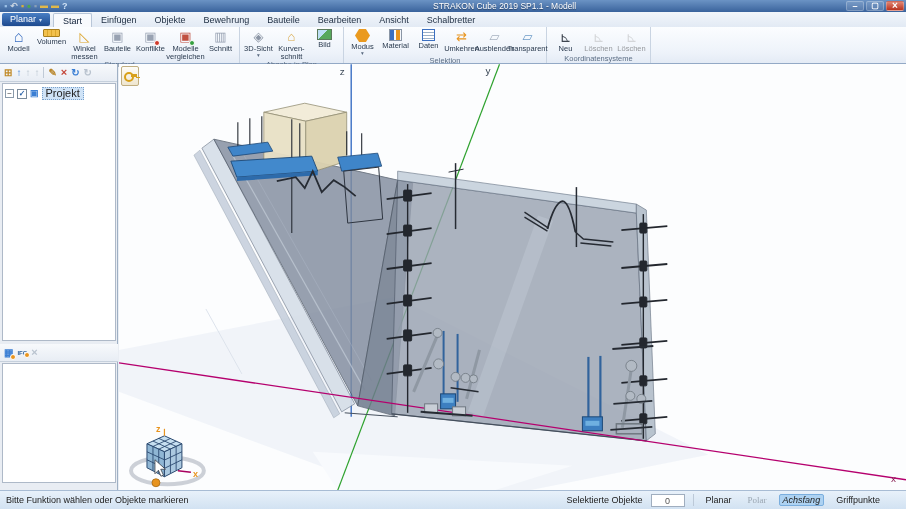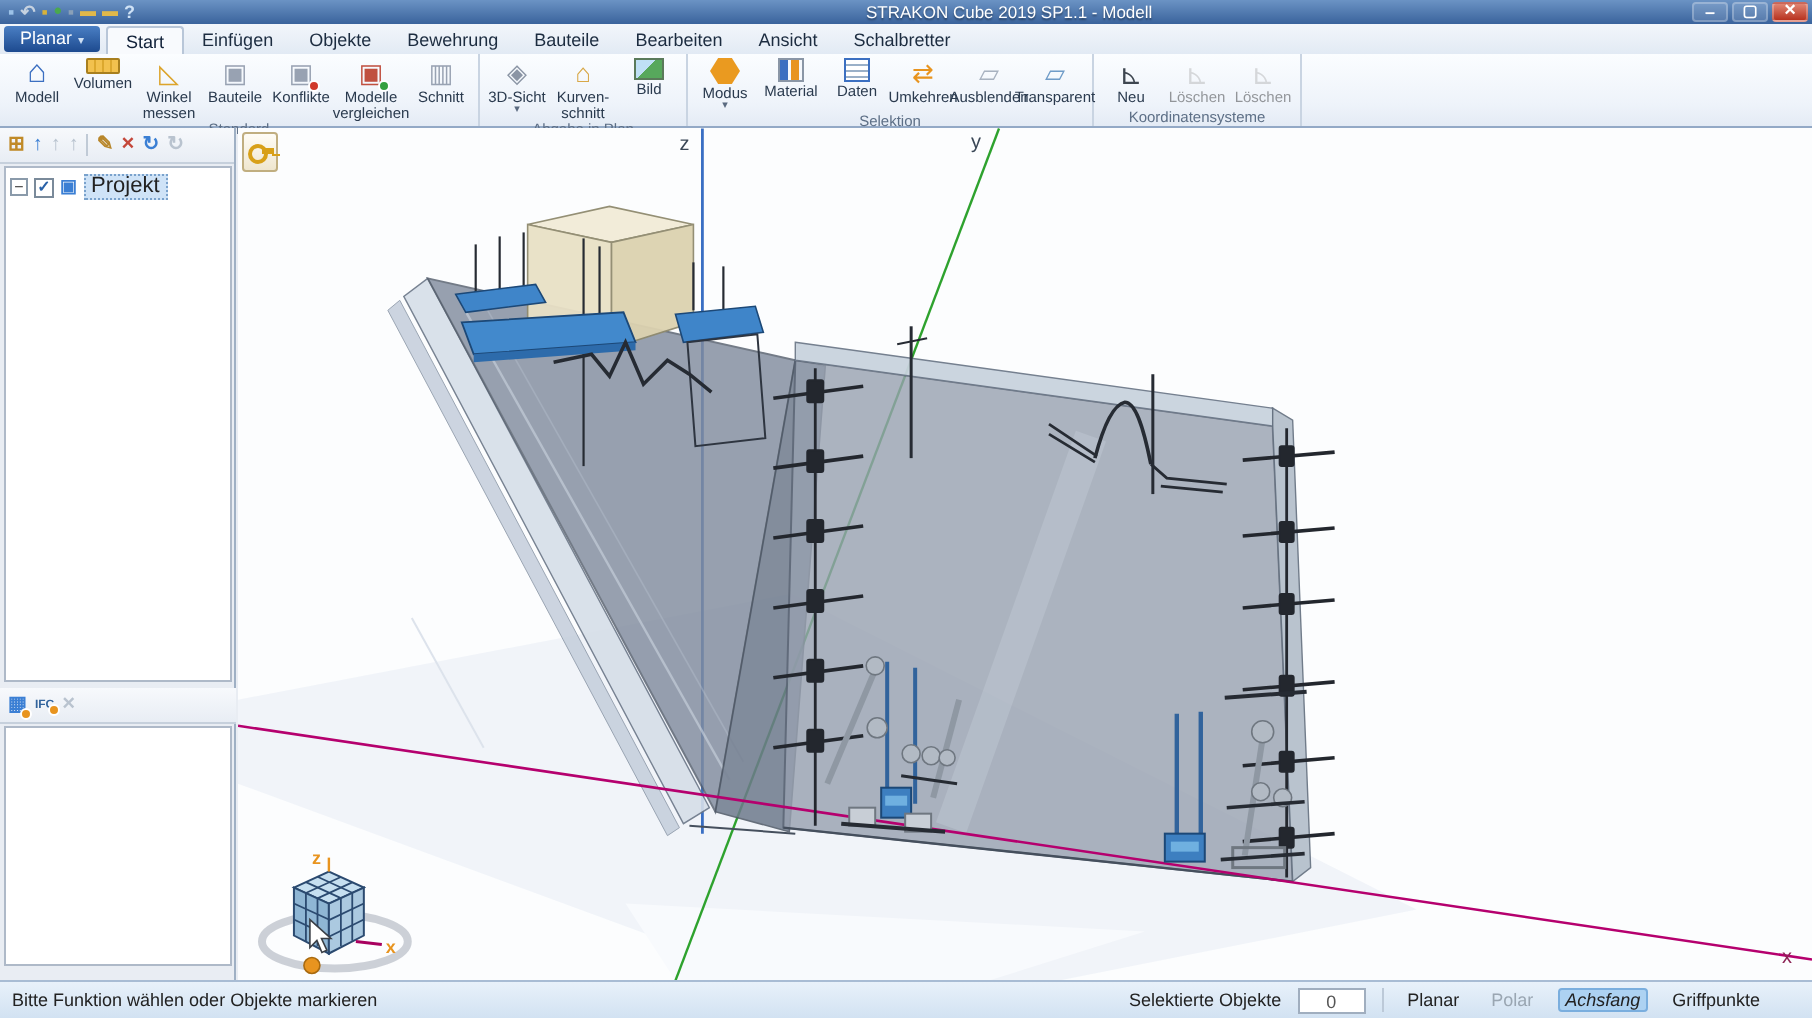--- a/index.html
+++ b/index.html
@@ -77,21 +77,21 @@
 
   
   .statusbar{position:absolute;left:0;top:490px;width:906px;height:19px;background:linear-gradient(#e8f1fa,#d2e2f2);
     border-top:1px solid #a8bcd4;display:flex;align-items:center;font-size:9px;color:#222;}
   .sb-msg{padding-left:6px;flex:1;}
   .sb-right{display:flex;align-items:center;gap:8px;padding-right:22px;}
   .sb-val{width:34px;height:13px;background:#fff;border:1px solid #a0aebf;text-align:center;line-height:12px;color:#555;}
   .sb-sep{width:1px;height:12px;background:#bcc9d8;}
   .sb-toggle{padding:1px 4px;border-radius:2px;cursor:pointer;}
   .sb-toggle.active{background:#add2f2;border:1px solid #7aaede;padding:0 3px;font-style:italic;}
-  .sb-toggle.disabled{color:#9aa6b2;}
+  .sb-toggle.disabled{color:#9aa6b2;font-family:Liberation Serif, serif;}
 </style>
 </head>
 <body>
 
 <div class="app">
 
   <div class="titlebar">
     <div class="qat">
       <span class="ic" style="color: rgb(156, 194, 232); font-size: 9px;">▪</span>
       <span class="ic" style="color: rgb(198, 210, 224); font-size: 9px;">↶</span>

